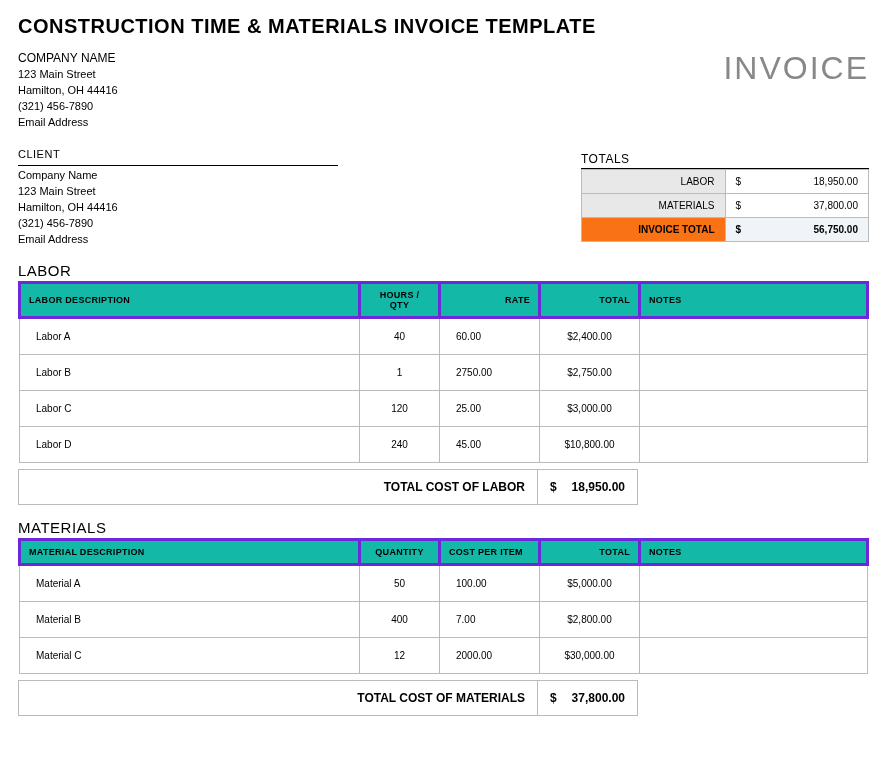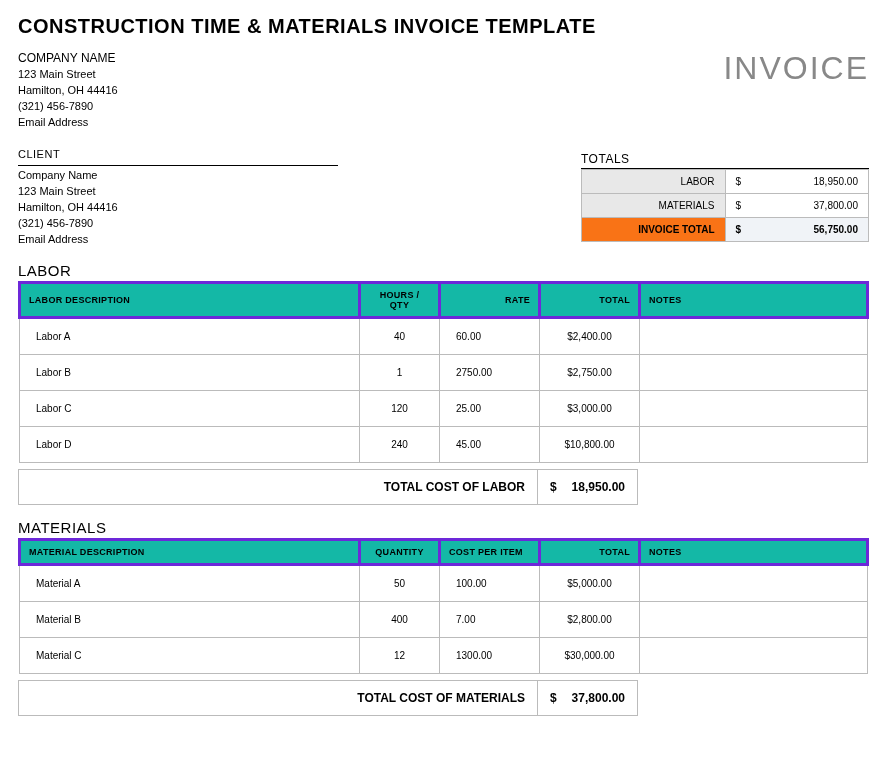--- a/index.html
+++ b/index.html
@@ -171,21 +171,21 @@
         <tr>
           <td class="desc">Material B</td>
           <td class="qty">400</td>
           <td class="rate">7.00</td>
           <td class="total">$2,800.00</td>
           <td class="notes"></td>
         </tr>
         <tr>
           <td class="desc">Material C</td>
           <td class="qty">12</td>
-          <td class="rate">1300.00</td>
+          <td class="rate">2000.00</td>
           <td class="total">$30,000.00</td>
           <td class="notes"></td>
         </tr>
       </tbody>
   </table>
   <table class="subtotal-table">
     <tbody>
         <tr>
       <td class="lab">TOTAL COST OF MATERIALS</td>
       <td class="val"><span class="cur">$</span><span>37,800.00</span></td>

